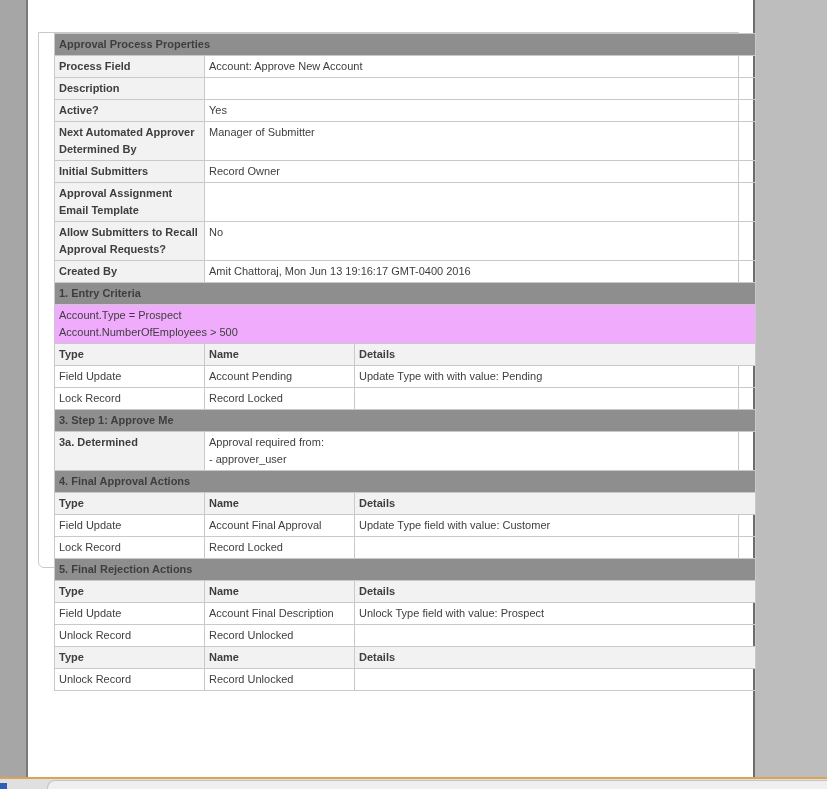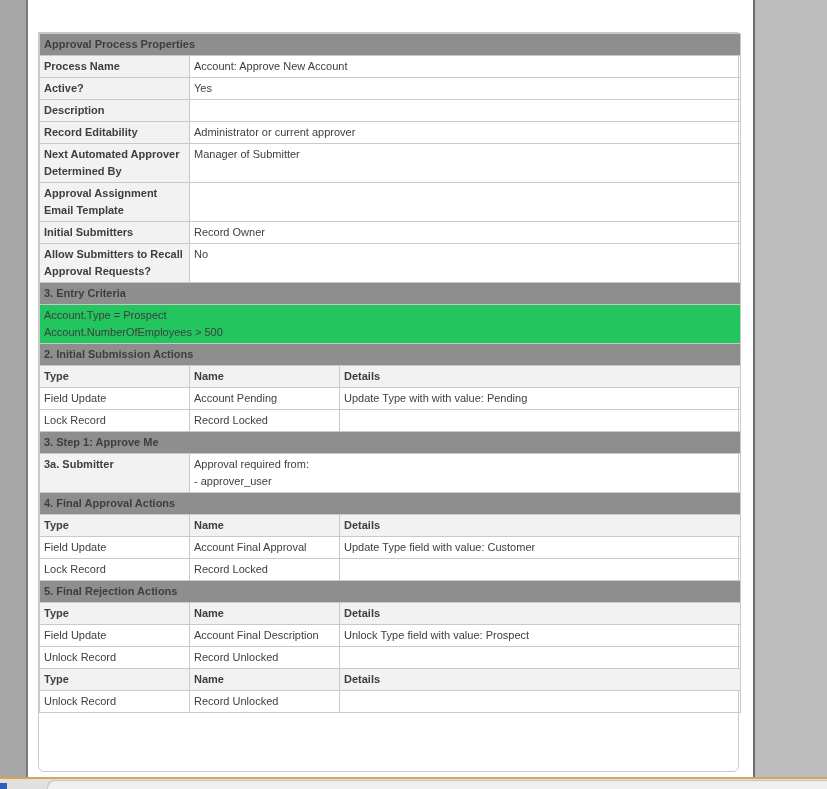--- a/index.html
+++ b/index.html
@@ -18,24 +18,25 @@
     border-right: 2px solid #7b7b7b;
   }
   .gutter-right {
     position: absolute; left: 753px; top: 0;
     width: 74px; height: 777px;
     background: #bdbdbd;
     border-left: 2px solid #6d6d6d;
   }
   .panel {
     position: absolute; left: 38px; top: 32px;
-    width: 701px; height: 740px;
+    width: 701px; height: 536px;
     border: 1px solid #c9c9c9;
     border-radius: 0 0 6px 6px;
     background: #ffffff;
+    padding-left: 15px;
   }
   table.detail {
     border-collapse: collapse;
     width: 100%;
     table-layout: fixed;
   }
   table.detail td {
     border: 1px solid #c9c9c9;
     font-size: 11px;
     line-height: 17px;
@@ -49,21 +50,21 @@
     color: #f7f7f7;
     font-weight: bold;
     line-height: 15px;
     padding: 2px 4px;
   }
   td.label, td.colhead {
     background: #f2f2f2;
     font-weight: bold;
   }
   td.name-col { padding-right: 22px; margin-left: 11px; }
-  td.fullrow { background: #22c55e; }
+  td.fullrow { background: #f0abfc; }
   .bottom-accent {
     position: absolute; left: 0; top: 777px;
     width: 827px; height: 2px;
     background: #dda355;
   }
   .bottom-band {
     position: absolute; left: 0; top: 779px;
     width: 827px; height: 10px;
     background: #e0e0e0;
   }
@@ -93,86 +94,83 @@
         <col style="width:150px">
         <col style="width:150px">
         <col style="width:401px">
       </colgroup>
     <tbody>
 
       <tr>
           <td class="section-hd" colspan="3">Approval Process Properties</td>
         </tr>
       <tr>
-          <td class="label">Process Name</td>
+          <td class="label">Process Field</td>
           <td class="value" colspan="2">Account: Approve New Account</td>
+        </tr>
+      <tr>
+          <td class="label">Description</td>
+          <td class="value" colspan="2"></td>
         </tr>
       <tr>
           <td class="label">Active?</td>
           <td class="value" colspan="2">Yes</td>
         </tr>
       <tr>
-          <td class="label">Description</td>
-          <td class="value" colspan="2"></td>
-        </tr>
-      <tr>
-          <td class="label">Record Editability</td>
-          <td class="value" colspan="2">Administrator or current approver</td>
-        </tr>
-      <tr>
           <td class="label">Next Automated Approver Determined By</td>
           <td class="value" colspan="2">Manager of Submitter</td>
         </tr>
       <tr>
+          <td class="label">Initial Submitters</td>
+          <td class="value" colspan="2">Record Owner</td>
+        </tr>
+      <tr>
           <td class="label">Approval Assignment Email Template</td>
           <td class="value" colspan="2"></td>
         </tr>
       <tr>
-          <td class="label">Initial Submitters</td>
-          <td class="value" colspan="2">Record Owner</td>
-        </tr>
-      <tr>
           <td class="label">Allow Submitters to Recall Approval Requests?</td>
           <td class="value" colspan="2">No</td>
         </tr>
-
-      <tr>
-          <td class="section-hd" colspan="3">3. Entry Criteria</td>
+      <tr>
+          <td class="label">Created By</td>
+          <td class="value" colspan="2">Amit Chattoraj, Mon Jun 13 19:16:17 GMT-0400 2016</td>
+        </tr>
+
+      <tr>
+          <td class="section-hd" colspan="3">1. Entry Criteria</td>
         </tr>
       <tr>
           <td class="fullrow" colspan="3">
         <div>Account.Type = Prospect</div>
         <div>Account.NumberOfEmployees &gt; 500</div>
       </td>
         </tr>
 
       <tr>
-          <td class="section-hd" colspan="3">2. Initial Submission Actions</td>
-        </tr>
-      <tr>
         <td class="colhead">Type</td>
         <td class="colhead">Name</td>
         <td class="colhead">Details</td>
       </tr>
       <tr>
         <td>Field Update</td>
         <td class="name-col">Account Pending</td>
         <td>Update Type with with value: Pending</td>
       </tr>
       <tr>
         <td>Lock Record</td>
         <td class="name-col">Record Locked</td>
         <td></td>
       </tr>
 
       <tr>
           <td class="section-hd" colspan="3">3. Step 1: Approve Me</td>
         </tr>
       <tr>
-        <td class="label">3a. Submitter</td>
+        <td class="label">3a. Determined</td>
         <td colspan="2">
           <div>Approval required from:</div>
           <div>- approver_user</div>
         </td>
       </tr>
 
       <tr>
           <td class="section-hd" colspan="3">4. Final Approval Actions</td>
         </tr>
       <tr>

